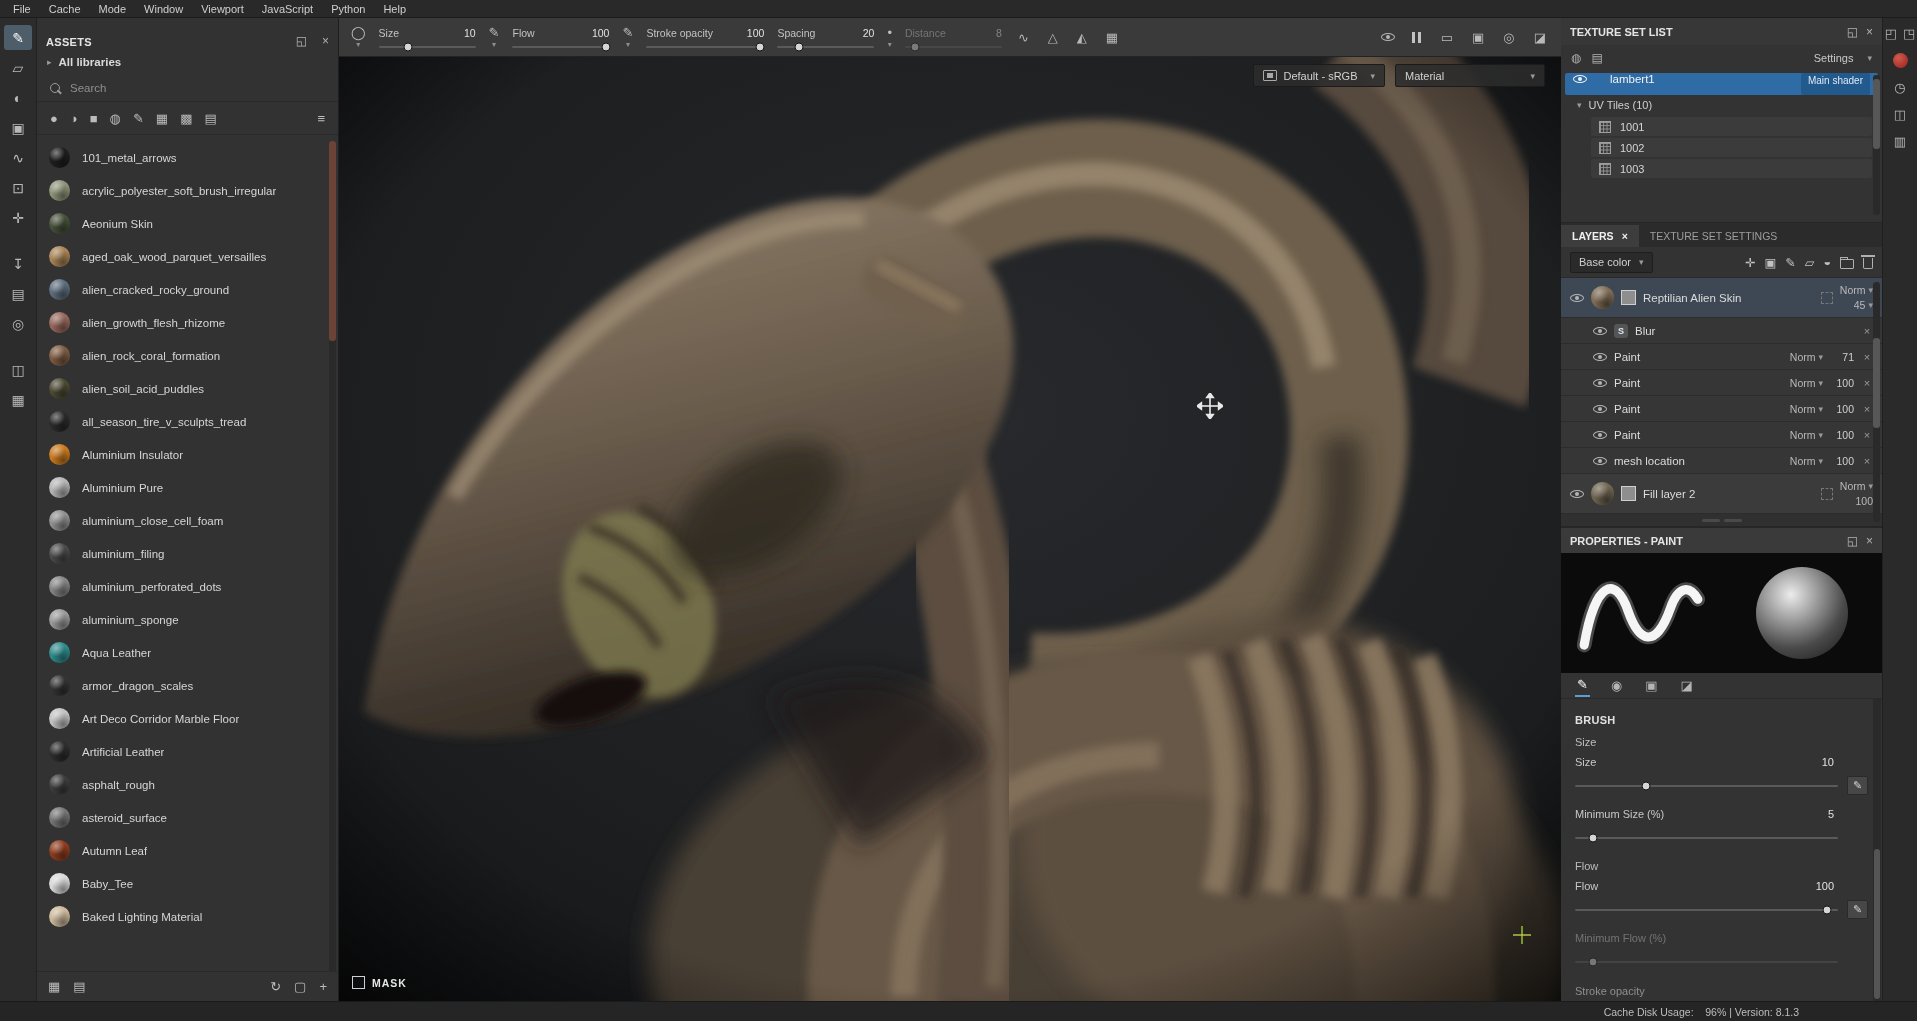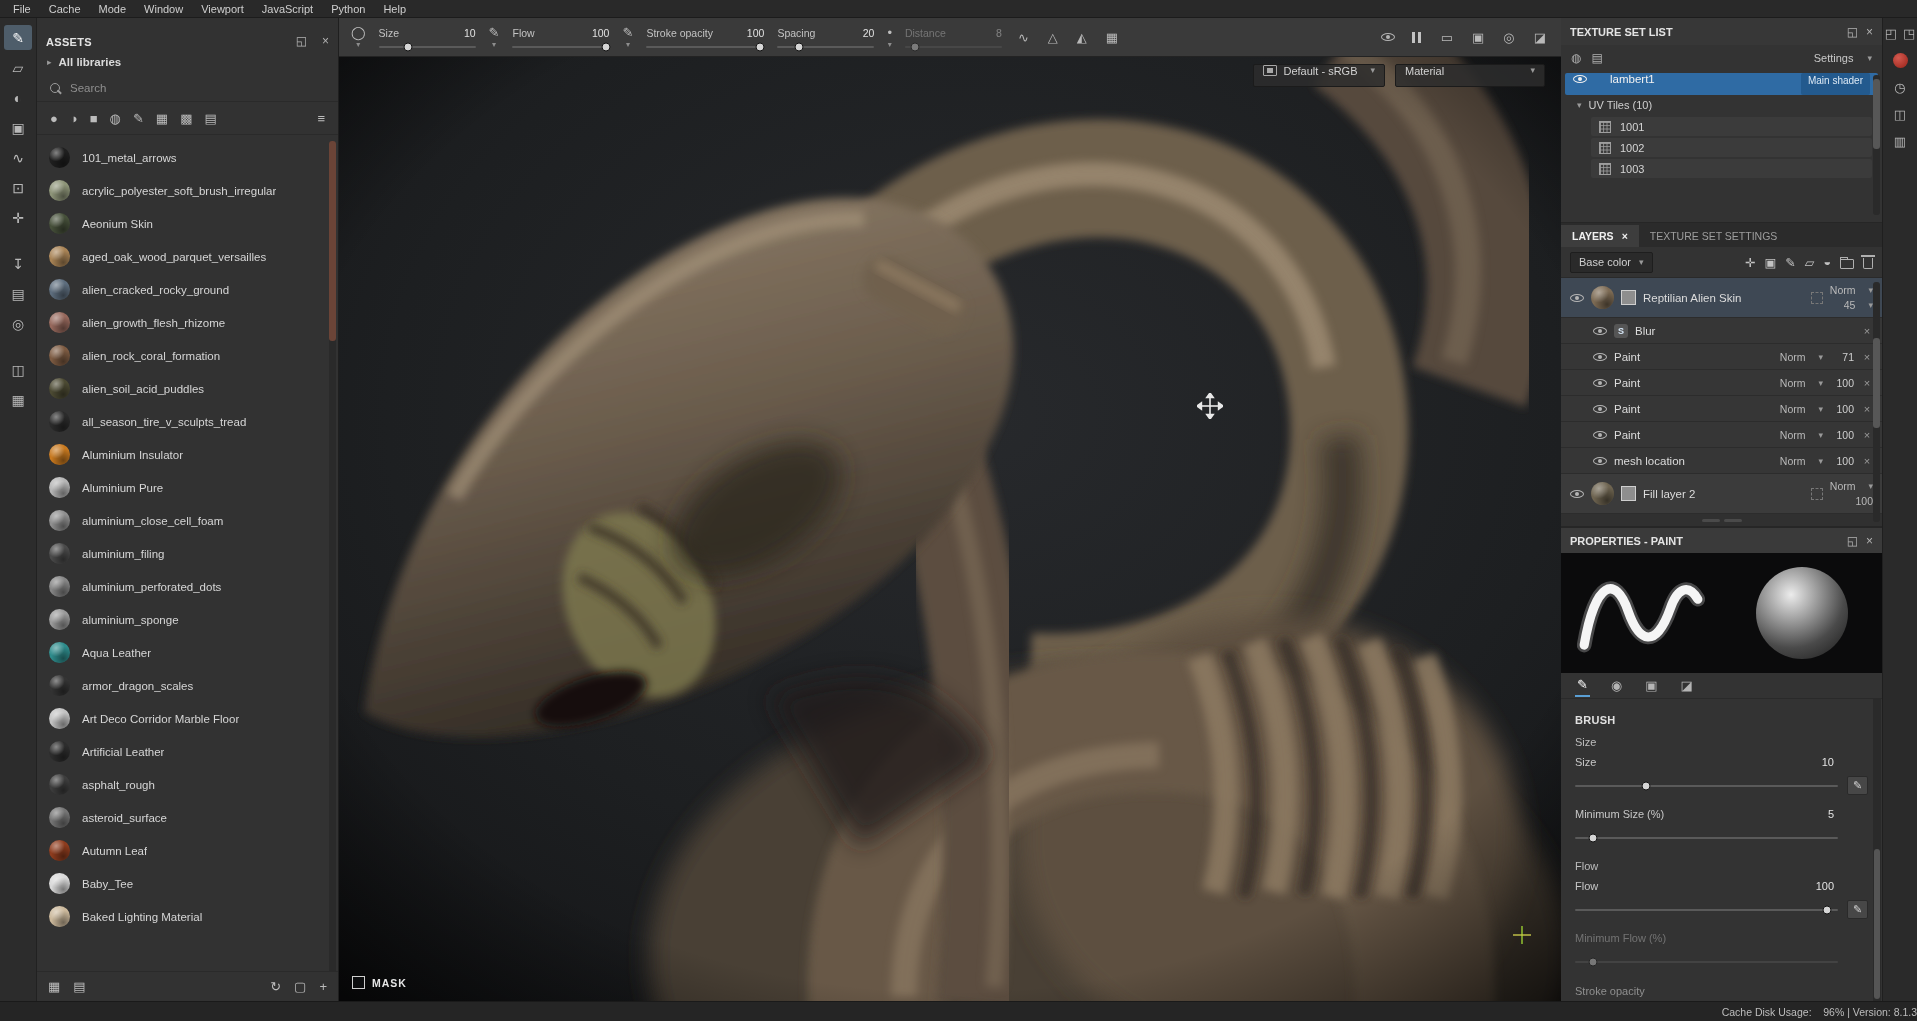--- a/index.html
+++ b/index.html
@@ -65,21 +65,21 @@
 .swatch{width:21px;height:21px;border-radius:50%;position:relative;flex:0 0 auto}
 .swatch::after{content:"";position:absolute;inset:0;border-radius:50%;background:radial-gradient(circle at 34% 28%,rgba(255,255,255,.45),rgba(255,255,255,0) 42%),radial-gradient(circle at 68% 78%,rgba(0,0,0,.45),rgba(0,0,0,0) 55%)}
 .alabel{font-size:11.5px;color:#d6d6d6;white-space:nowrap;overflow:hidden;text-overflow:ellipsis}
 .ascroll{position:absolute;right:2px;top:6px;width:7px;height:940px;background:#2a2a2a;border-radius:3px}
 .ascroll .th{position:absolute;left:0;right:0;top:0;height:200px;border-radius:3px}
 .afoot{height:30px;display:flex;align-items:center;gap:13px;padding:0 11px;border-top:1px solid #2a2a2a;flex:0 0 auto;font-size:13px;color:#bcbcbc}
 
 .viewport{left:339px;top:57px;width:1222px;height:944px;background:#1b1d1f;overflow:hidden}
 .alien{position:absolute;inset:0;width:100%;height:100%}
 .vddwrap{position:absolute;top:7px;right:16px;display:flex;gap:10px}
-.vdd{height:23px;background:#2d2d2dd9;border:1px solid #1b1b1b;border-radius:2px;display:flex;gap:7px;padding:0 9px;font-size:11px;color:#d2d2d2}
+.vdd{height:23px;background:#2d2d2dd9;border:1px solid #1b1b1b;border-radius:2px;display:flex;align-items:center;gap:7px;padding:0 9px;font-size:11px;color:#d2d2d2}
 .vdd .chev{font-size:9px;color:#9a9a9a;margin-left:6px}
 .moni{width:14px;height:11px;border:1px solid #a8a8a8;border-radius:1px;display:inline-block;position:relative}
 .moni::after{content:"";position:absolute;left:3px;top:2px;right:3px;bottom:2px;background:#a8a8a8}
 .maskchip{position:absolute;left:13px;bottom:12px;display:flex;align-items:center;gap:7px}
 .maskchip .box{width:13px;height:13px;border:1px solid #cfcfcf;background:#11131488;display:inline-block}
 .maskchip .mt{font-size:10.5px;font-weight:bold;letter-spacing:1px;color:#e6e6e6}
 .cursorx{position:absolute;left:858px;top:336px}
 .gizmo{position:absolute;left:1172px;bottom:52px}
 
 .rightpanel{left:1561px;top:18px;width:322px;height:983px;background:#333333;border-right:1px solid #1f1f1f;display:flex;flex-direction:column;overflow:hidden}
@@ -98,21 +98,21 @@
 .tabsrow{height:24px;display:flex;align-items:flex-end;background:#2b2b2b;flex:0 0 auto}
 .tab{height:22px;display:flex;align-items:center;gap:8px;padding:0 11px;font-size:10.5px}
 .tab.active{background:#3d3d3d;color:#f0f0f0;font-weight:bold}
 .tab.inactive{color:#9e9e9e}
 .chanrow{height:31px;display:flex;align-items:center;gap:8px;padding:0 9px;flex:0 0 auto;border-bottom:1px solid #2a2a2a}
 .chansel{height:21px;background:#2a2a2a;border:1px solid #1e1e1e;border-radius:2px;display:flex;align-items:center;gap:8px;padding:0 8px;font-size:11px;color:#d0d0d0}
 .chanico{display:flex;align-items:center;gap:9px;font-size:12.5px;color:#c2c2c2}
 .layers{position:relative;flex:0 0 auto}
 .lrow{display:flex;align-items:center;gap:7px;padding:0 9px;border-bottom:1px solid #2c2c2c;background:#373737}
 .lrow .nm{font-size:11.5px;color:#dcdcdc;flex:1;white-space:nowrap;overflow:hidden}
-.lrow .blend{font-size:10.5px;color:#b9b9b9;display:flex;align-items:center;gap:13px}
+.lrow .blend{font-size:10.5px;color:#b9b9b9;display:flex;align-items:center;gap:3px}
 .lrow .op{font-size:10.5px;color:#cfcfcf;width:24px;text-align:right}
 .lrow .x{font-size:11px;color:#9a9a9a;width:12px;text-align:center}
 .lrow.sub{padding-left:32px;height:26px;background:#363636}
 .lrow.grp{height:40px;background:#3e4854}
 .lrow.fill2{height:40px;background:#3b3b3b}
 .rcol{display:flex;flex-direction:column;align-items:flex-end;gap:3px}
 .rcol .blend{font-size:10.5px}
 .sphth{width:23px;height:23px;border-radius:50%;position:relative;flex:0 0 auto}
 .sphth::after{content:"";position:absolute;inset:0;border-radius:50%;background:radial-gradient(circle at 34% 28%,rgba(255,255,255,.4),rgba(255,255,255,0) 45%),radial-gradient(circle at 70% 80%,rgba(0,0,0,.5),rgba(0,0,0,0) 55%)}
 .sqth{width:15px;height:15px;border:1px solid #cfcfcf;background:#8e8e8e;flex:0 0 auto}
@@ -142,21 +142,21 @@
 .pbtn.ph{visibility:hidden}
 .pclip{font-size:11px;color:#8f8f8f;margin-top:14px}
 .pscroll{position:absolute;right:1px;top:0;bottom:0;width:8px;background:#2a2a2a}
 .pscroll .th{position:absolute;left:1px;right:1px;top:150px;height:150px;background:#555;border-radius:3px}
 
 .farstrip{left:1883px;top:18px;width:34px;height:983px;background:#2a2a2a;display:flex;flex-direction:column;align-items:center;padding-top:8px;gap:12px}
 .fico{font-size:13px;color:#b5b5b5}
 .reddot{width:15px;height:15px;border-radius:50%;background:radial-gradient(circle at 36% 32%,#d45a50,#a93228 70%)}
 .ficorow{display:flex;gap:6px}
 
-.statusbar{left:0;top:1001px;width:1917px;height:20px;background:#252525;border-top:1px solid #1a1a1a;display:flex;align-items:center;justify-content:flex-end;}
+.statusbar{left:0;top:1001px;width:1917px;height:20px;background:#252525;border-top:1px solid #1a1a1a;display:flex;align-items:center;justify-content:flex-end;padding-right:118px}
 .statusbar span{font-size:10.5px;color:#bdbdbd;white-space:pre}
 .chev{font-size:9px;color:#9a9a9a}
 </style>
 </head>
 <body>
 
 <div id="app">
 
   <div class="abs menubar">
     <span>File</span>

